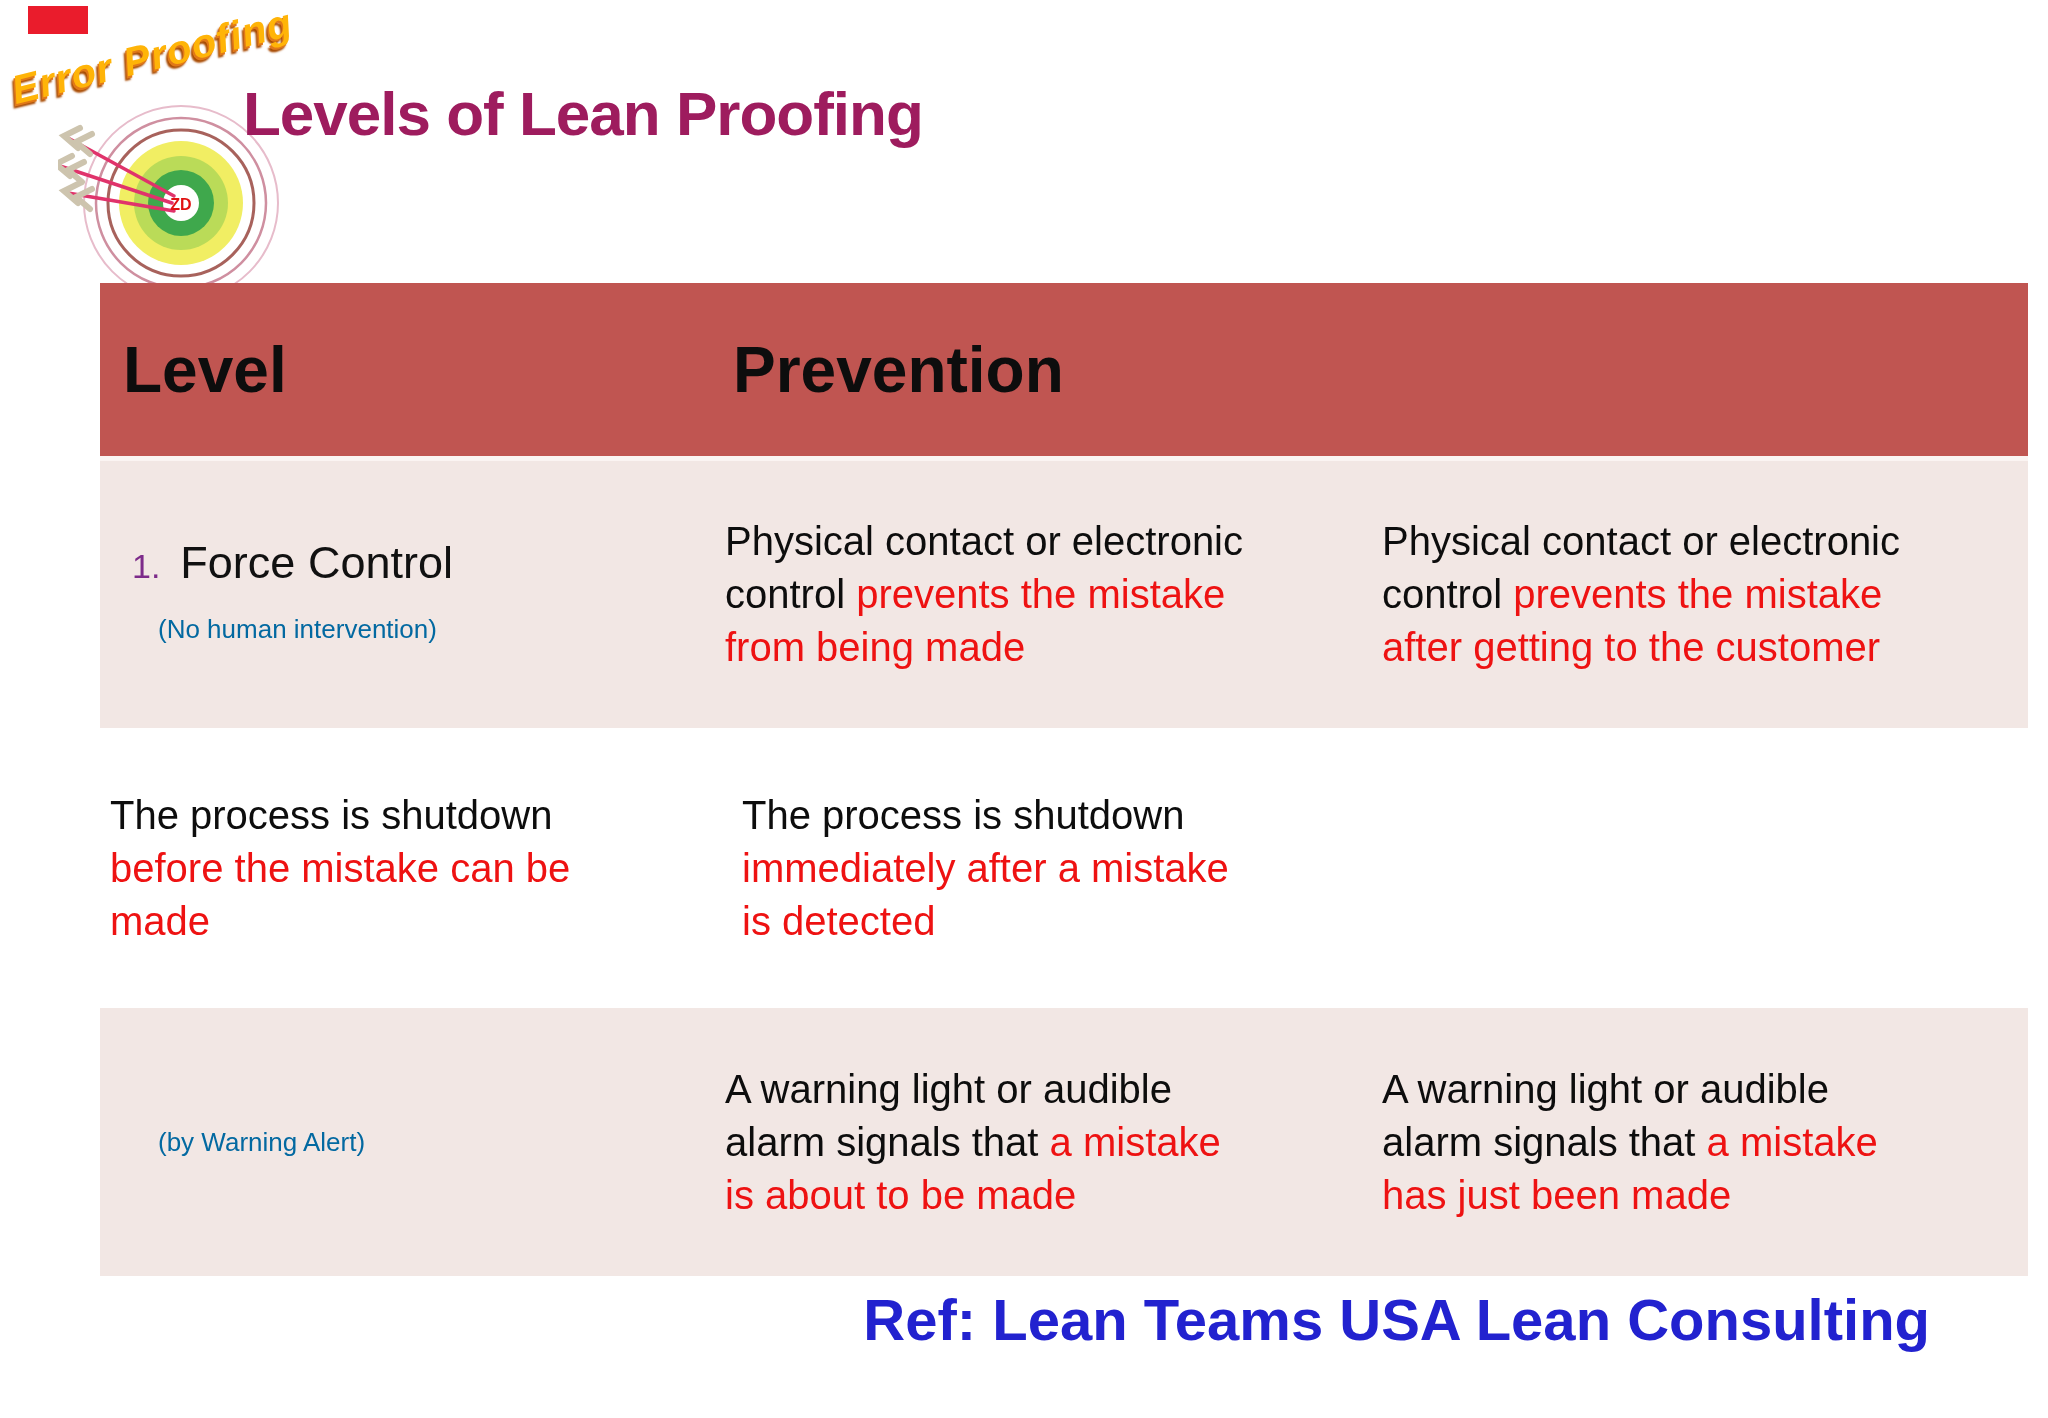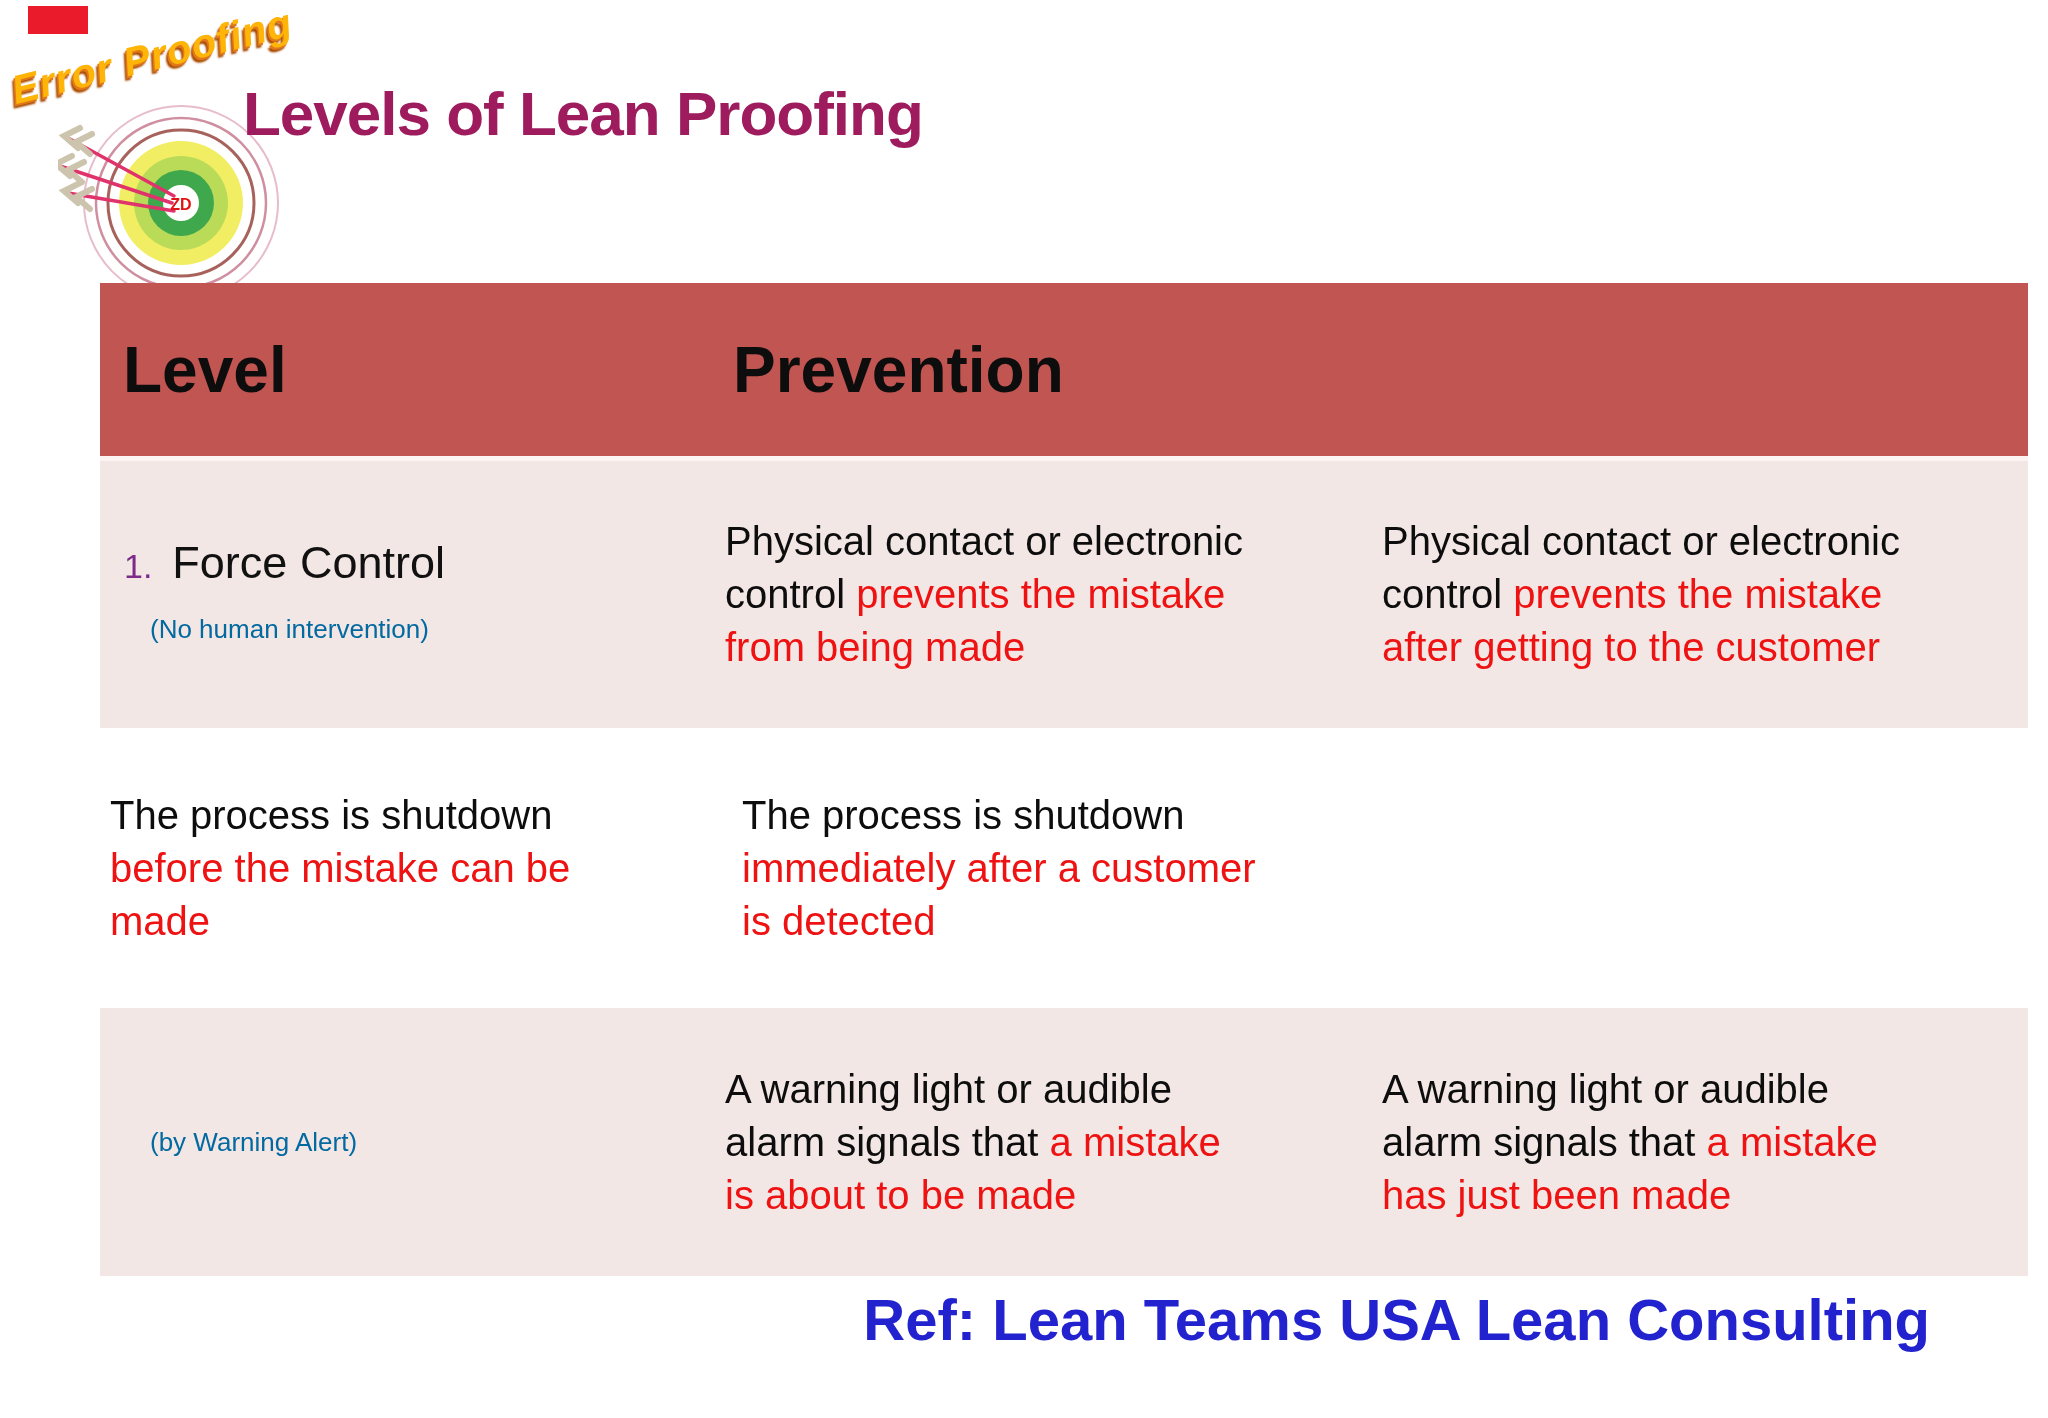--- a/index.html
+++ b/index.html
@@ -58,21 +58,21 @@
   .t-gap { height:5px; background:#fbf4f2; }
 
   .t-body-row { }
   .row-1 { height:267px; background:#f2e7e4; }
   .row-2 { height:280px; background:#ffffff; }
   .row-3 { height:268px; background:#f2e7e4; }
 
   .cell {
     display:flex; flex-direction:column; justify-content:center;
   }
-  .level-cell { padding-left:24px; }
+  .level-cell { padding-left:32px; }
   .level-line { line-height:58px; white-space:nowrap; }
   .level-number { font-size:34px; color:#7d2b8a; margin-right:20px; }
   .level-name  { font-size:45px; color:#111111; }
   .level-note  { font-size:26px; color:#0369a1; margin-left:26px; line-height:54px; }
 
   .desc-cell {
     font-size:40px; line-height:53px;
     white-space:pre-line;
     padding-right:18px;
   }
@@ -150,21 +150,21 @@
   </div>
 
   <div class="t-row t-body-row row-2">
     <div class="cell desc-cell prevention-cell">
       <div><span class="desc-black">The process is shutdown
 </span><span class="desc-red">before the mistake can be
 made</span></div>
     </div>
     <div class="cell desc-cell detection-cell">
       <div><span class="desc-black">The process is shutdown
-</span><span class="desc-red">immediately after a customer
+</span><span class="desc-red">immediately after a mistake
 is detected</span></div>
     </div>
   </div>
 
   <div class="t-row t-body-row row-3">
     <div class="cell level-cell">
       <div class="level-note">(by Warning Alert)</div>
     </div>
     <div class="cell desc-cell prevention-cell">
       <div><span class="desc-black">A warning light or audible

